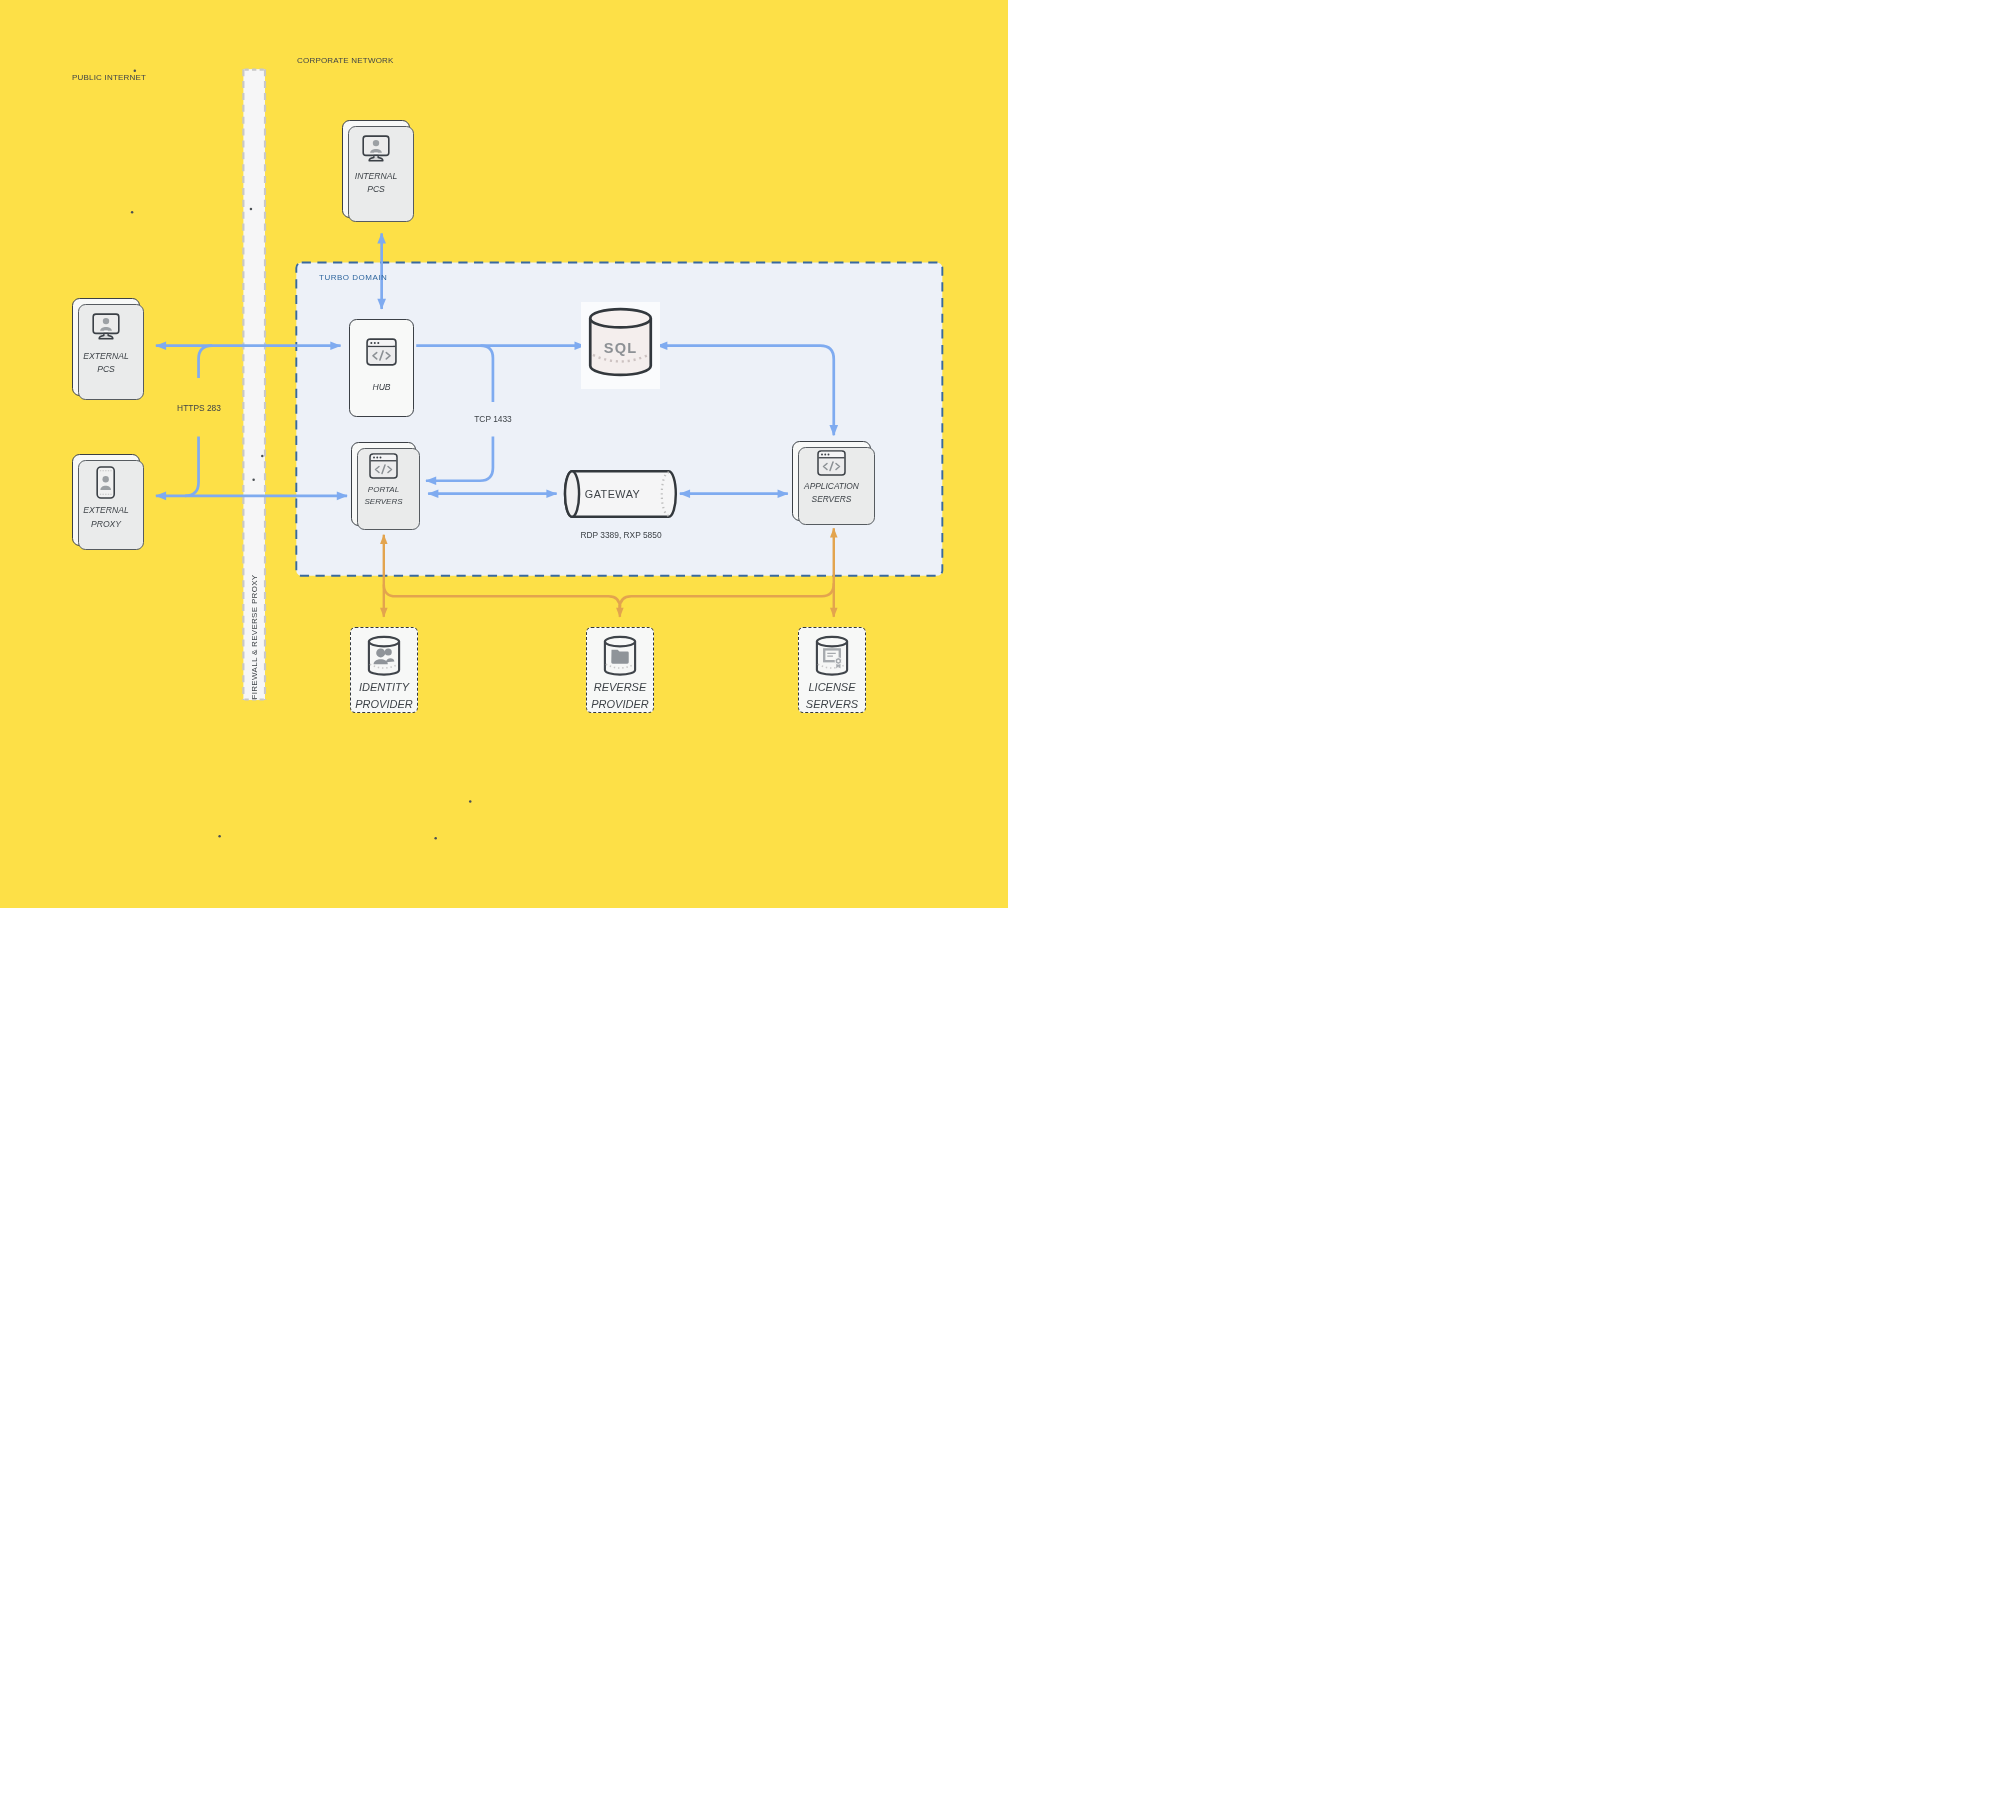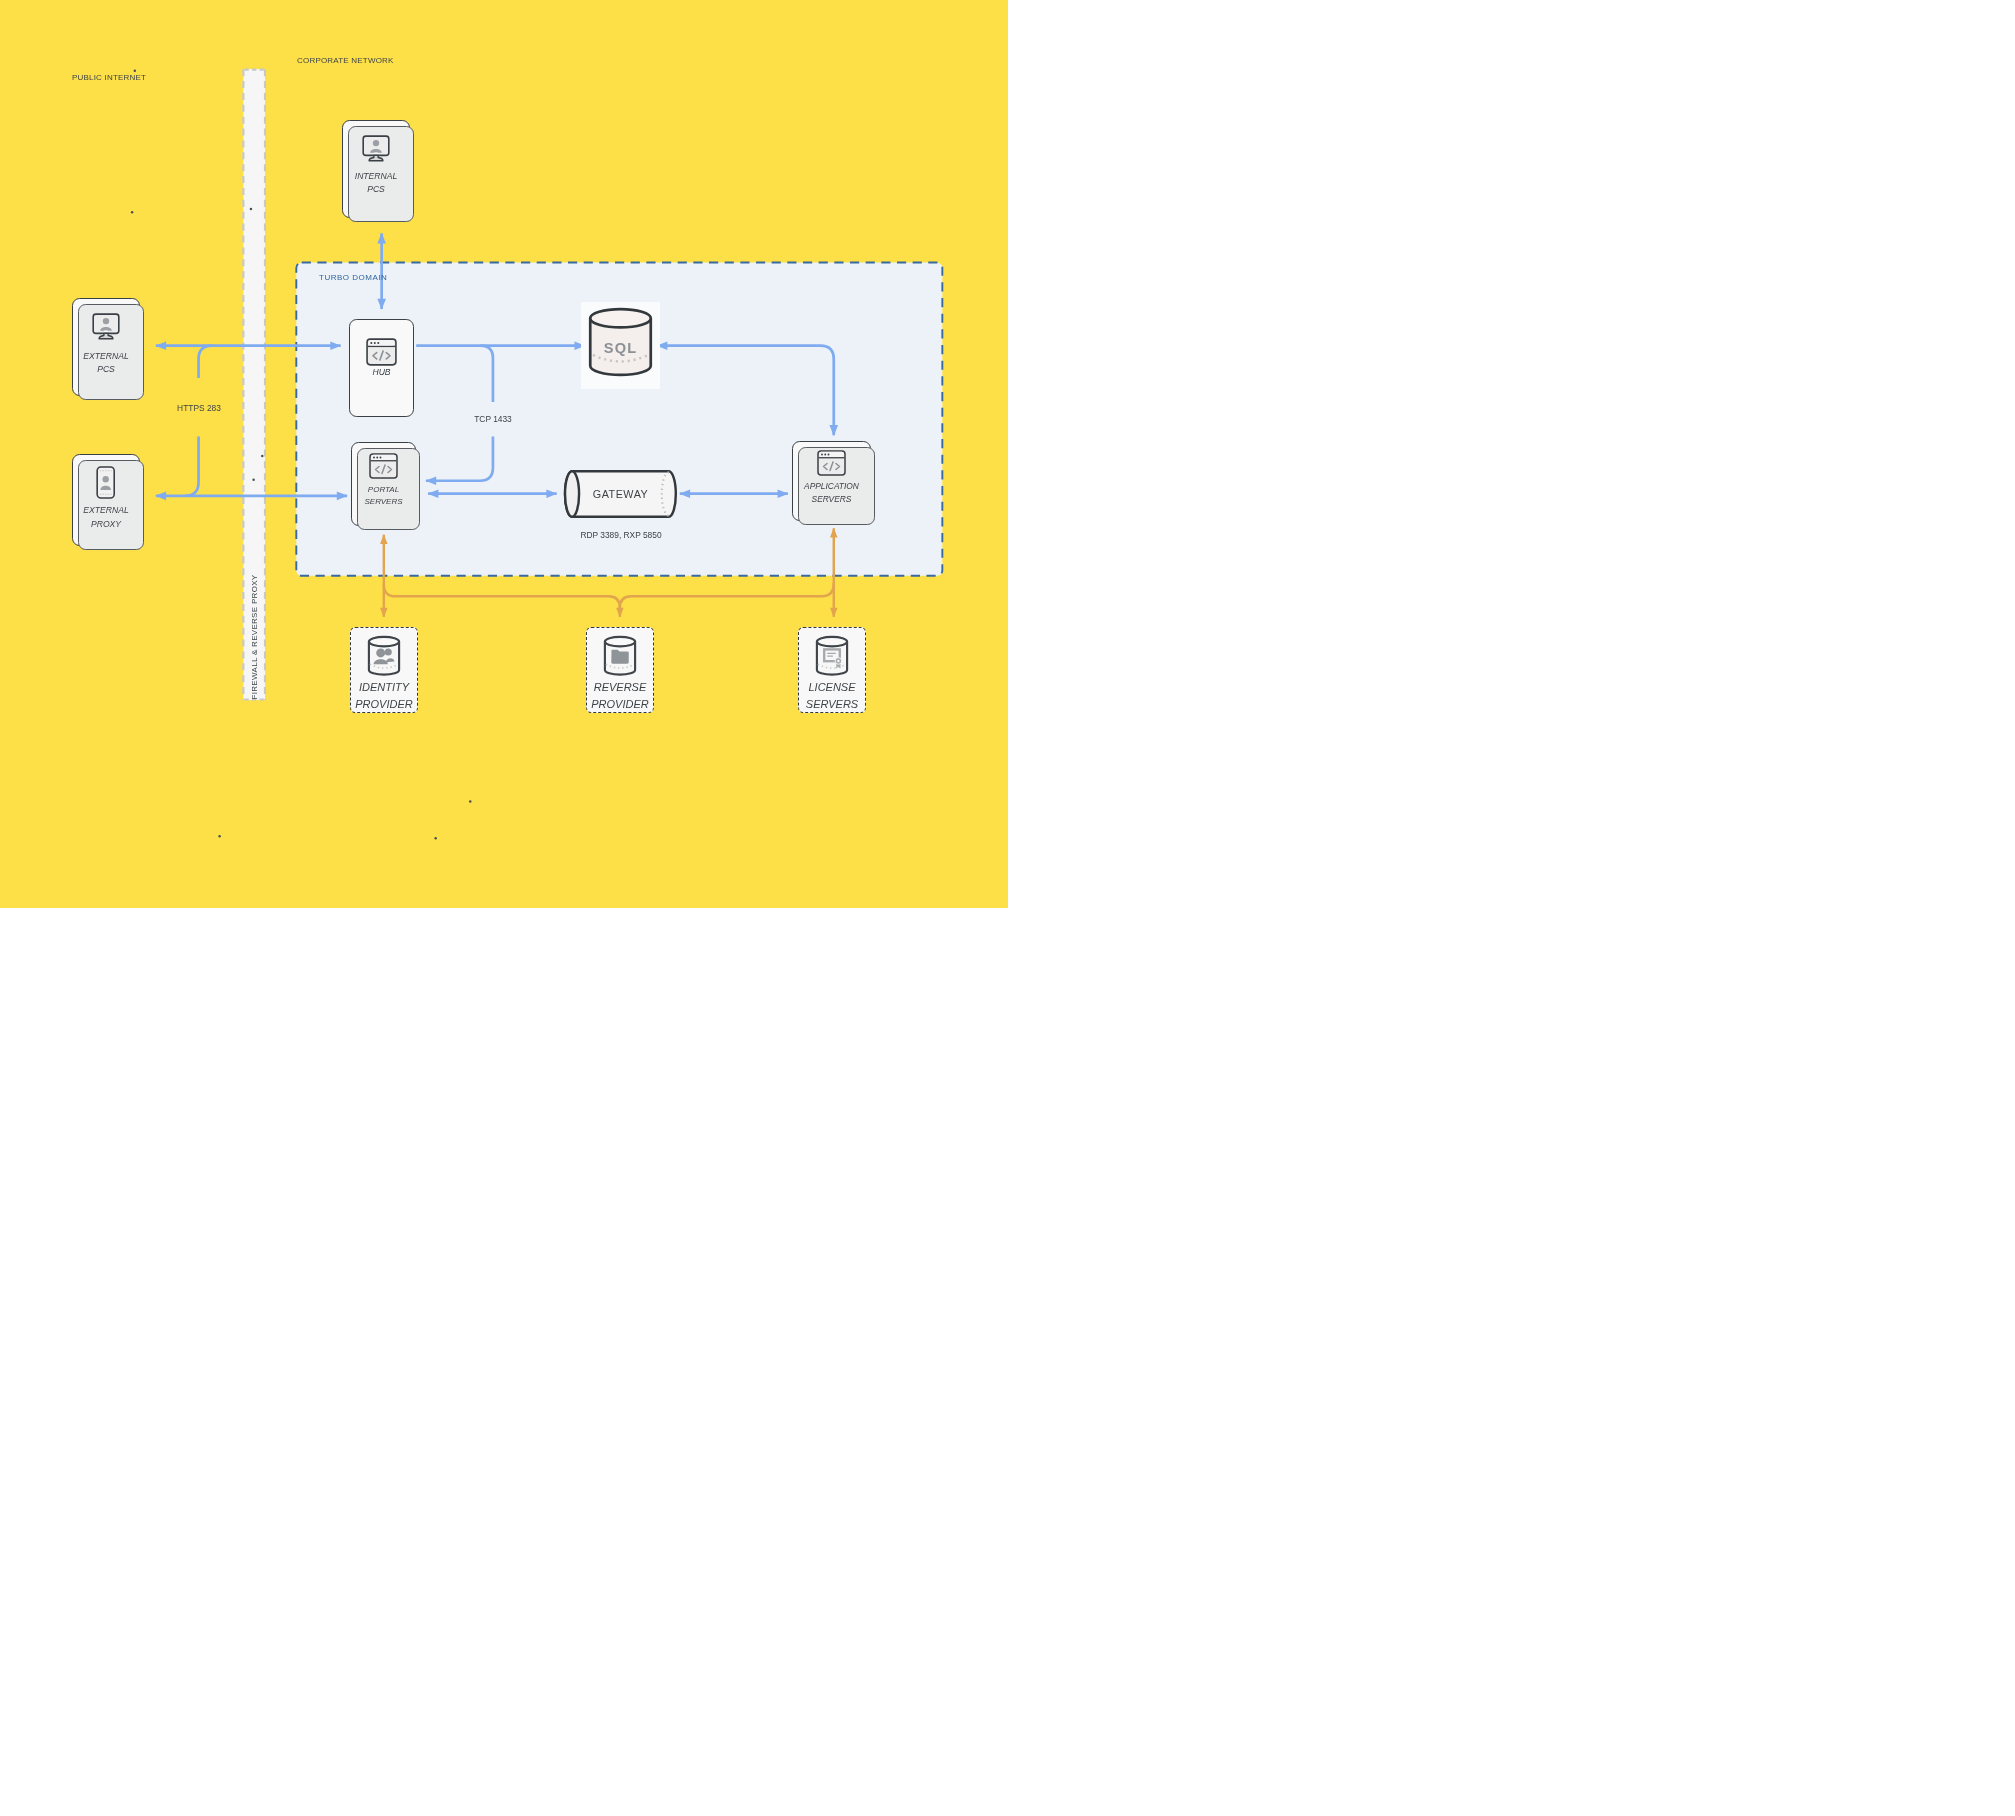--- a/index.html
+++ b/index.html
@@ -84,21 +84,21 @@
     background:#fafbfd;
     z-index:2;
   }
   .sql-text{
     position:absolute;left:0;top:44%;width:100%;
     text-align:center;
     font-weight:bold;font-size:14.6px;letter-spacing:1.1px;color:#8d9195;
   }
   .gateway-node{position:absolute;left:558px;top:469px;width:127px;height:50px;z-index:2;}
   .gateway-label{
-    position:absolute;left:14px;top:0;width:97px;height:50px;
+    position:absolute;left:6px;top:0;width:97px;height:50px;
     display:flex;align-items:center;justify-content:center;
     font-size:10.8px;letter-spacing:0.5px;color:#3e4348;
   }
 </style>
 </head>
 <body>
 
 <div class="canvas">
 
   <svg class="layer" width="1008" height="908" viewBox="0 0 1865 1681">
@@ -213,21 +213,21 @@
       <rect x="4.5" y="3.5" width="49" height="10.5" rx="4" fill="#f4f4f5"></rect>
       <circle cx="10" cy="9" r="1.9" fill="#3b4046"></circle>
       <circle cx="16.5" cy="9" r="1.9" fill="#3b4046"></circle>
       <circle cx="23" cy="9" r="1.9" fill="#3b4046"></circle>
       <g stroke="#8b9094" stroke-width="3" fill="none" stroke-linecap="round" stroke-linejoin="round">
         <path d="M20,27 l-7,6 7,6"></path>
         <path d="M26,41 l6,-17"></path>
         <path d="M38,27 l7,6 -7,6"></path>
       </g>
     </svg>
-    <div class="card-label" style="margin-top:0">
+    <div class="card-label" style="margin-top:15px">
       <div>HUB</div>
     </div>
   </div>
 
   <div class="sql-node">
     <svg width="79" height="87" viewBox="0 0 146 161">
       <path d="M17,30 V118 A56,17 0 0 0 129,118 V30" fill="#f4eeed" stroke="#33383d" stroke-width="5"></path>
       <ellipse cx="73" cy="30" rx="56" ry="17" fill="#f7f1f0" stroke="#33383d" stroke-width="5"></ellipse>
       <path d="M22,98 Q73,122 124,98" fill="none" stroke="#cdc3c2" stroke-width="4.5" stroke-dasharray="4 7"></path>
     </svg>

